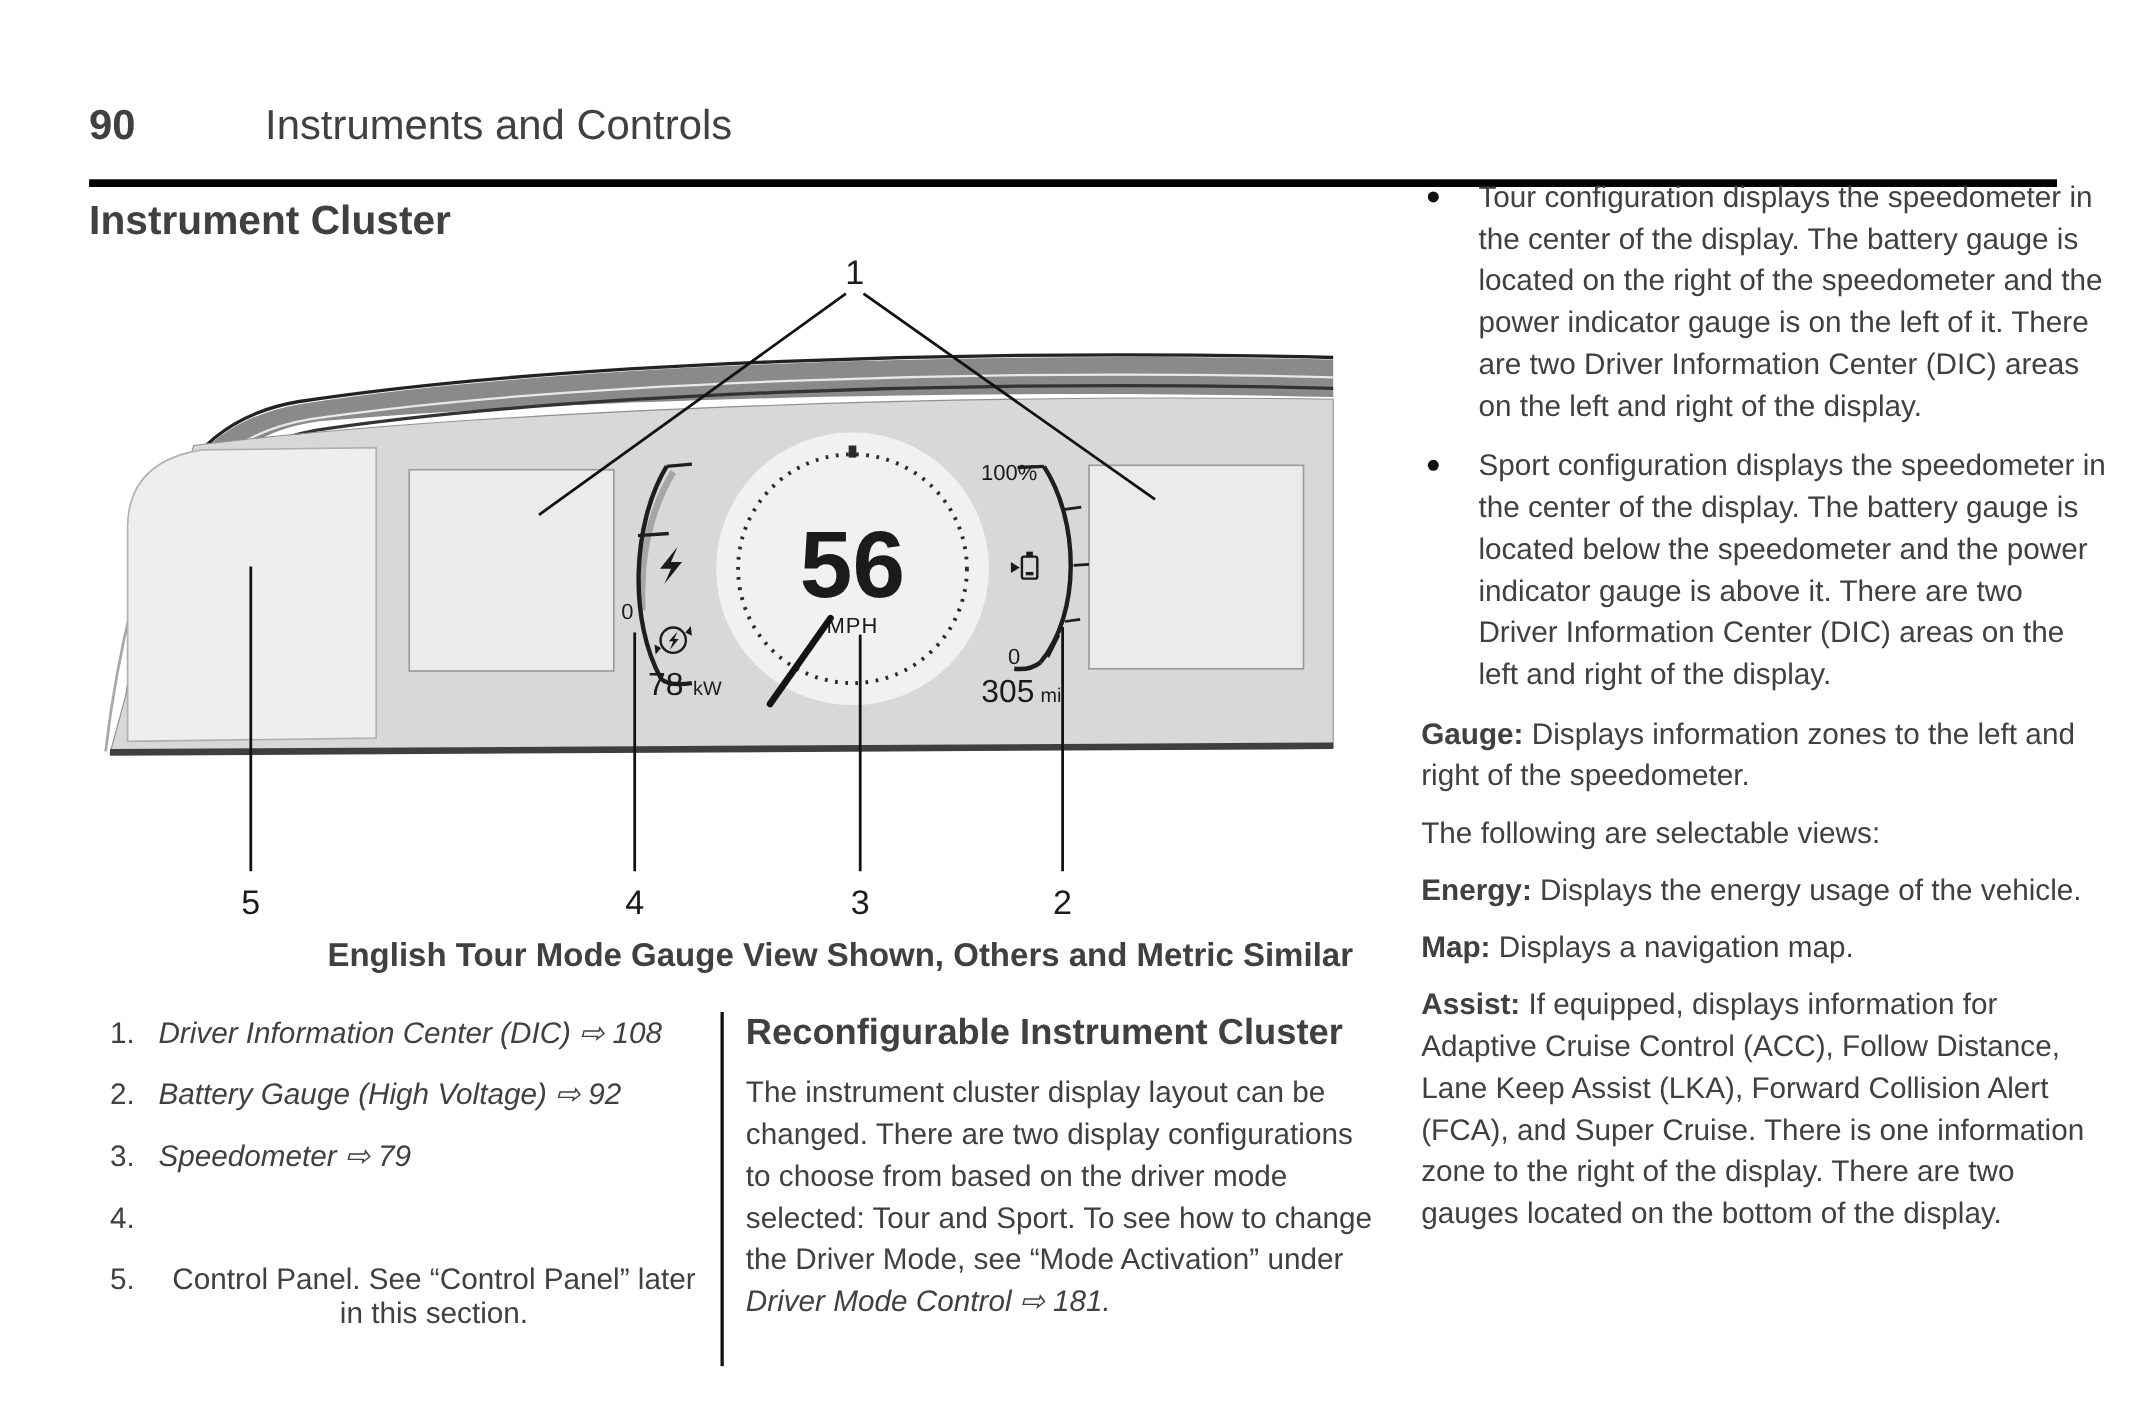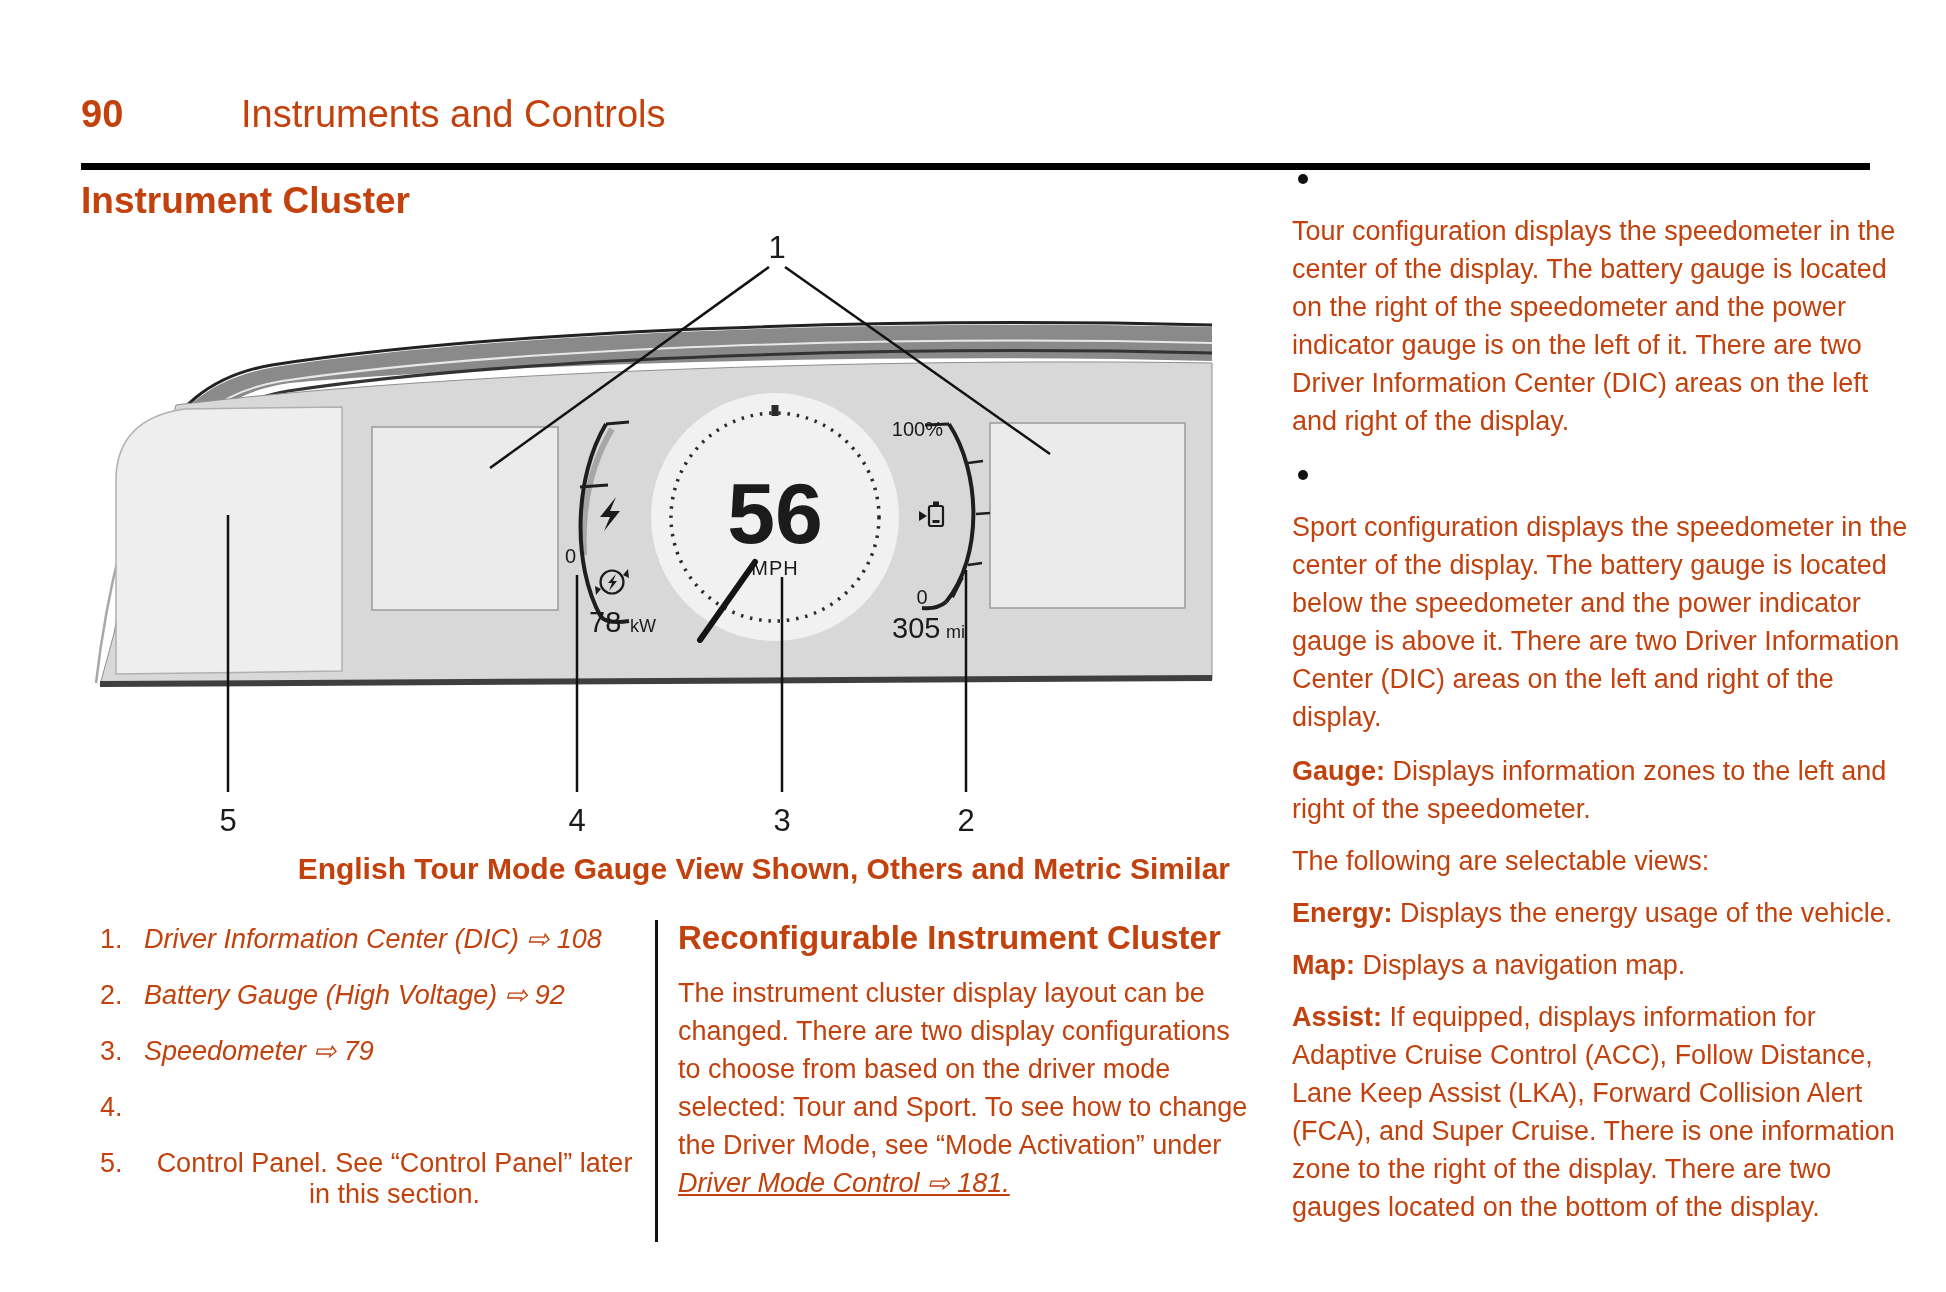--- a/index.html
+++ b/index.html
@@ -1,41 +1,41 @@
 <!DOCTYPE html>
 <html><head>
 <meta charset="utf-8">
 <style>
   html,body{margin:0;padding:0;background:#fff;}
   .page{position:relative;width:1946px;height:1292px;background:#fff;overflow:hidden;
-        font-family:"Liberation Sans",sans-serif;color:#c2410c;}
+        font-family:"Liberation Sans",sans-serif;color:#404040;}
   
   .pagenum{position:absolute;left:81px;top:93px;font-size:38px;font-weight:bold;}
   .chapter{position:absolute;left:241px;top:93px;font-size:38px;font-weight:normal;}
   .hrule{position:absolute;left:81px;top:163px;width:1789px;height:7px;background:#000;}
   .sectitle{position:absolute;left:81px;top:180px;font-size:37px;font-weight:bold;}
   
   .fig{position:absolute;left:80px;top:225px;width:1140px;height:650px;}
   .caption{position:absolute;left:80px;top:852px;width:1150px;text-align:right;
            font-size:30px;font-weight:bold;}
   
   .reflist{position:absolute;left:100px;top:924px;width:545px;}
   .list-row{display:flex;margin-bottom:25px;font-size:27px;line-height:31px;}
   .list-row .num{width:44px;flex:0 0 44px;font-style:normal;}
   .list-row .txt{font-style:italic;text-align:center;}
   .list-row.plain .txt{font-style:normal;}
   .vdivider{position:absolute;left:655px;top:920px;width:3px;height:322px;background:#111;}
   
   .midcol{position:absolute;left:678px;top:918px;width:578px;}
   .midcol h2{margin:0 0 16px 0;font-size:33px;font-weight:bold;line-height:40px;}
   .midcol p{margin:0;font-size:27px;line-height:38px;}
-  .midcol .ref{font-style:italic;text-decoration:underline;}
+  .midcol .ref{font-style:italic;}
   
   .rightcol{position:absolute;left:1292px;top:160px;width:624px;font-size:27px;line-height:38px;}
-  .bullet{display:flex;margin-bottom:16px;flex-direction:column;}
+  .bullet{display:flex;margin-bottom:16px;}
   .bullet .bwrap{flex:0 0 52px;position:relative;}
   .bdot{position:absolute;left:6px;top:14px;width:10px;height:10px;border-radius:50%;background:#111;}
   .para{margin:0 0 14px 0;}
   .view b{font-weight:bold;}
   svg text{font-family:"Liberation Sans",sans-serif;fill:#1b1b1b;}
 </style>
 </head>
 <body>
 
 <div class="page">

